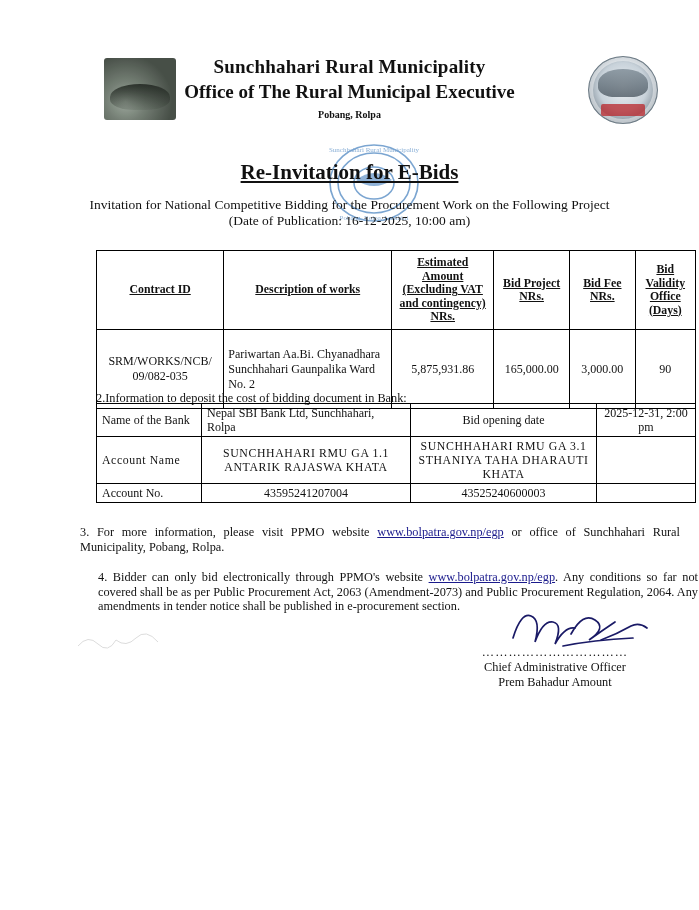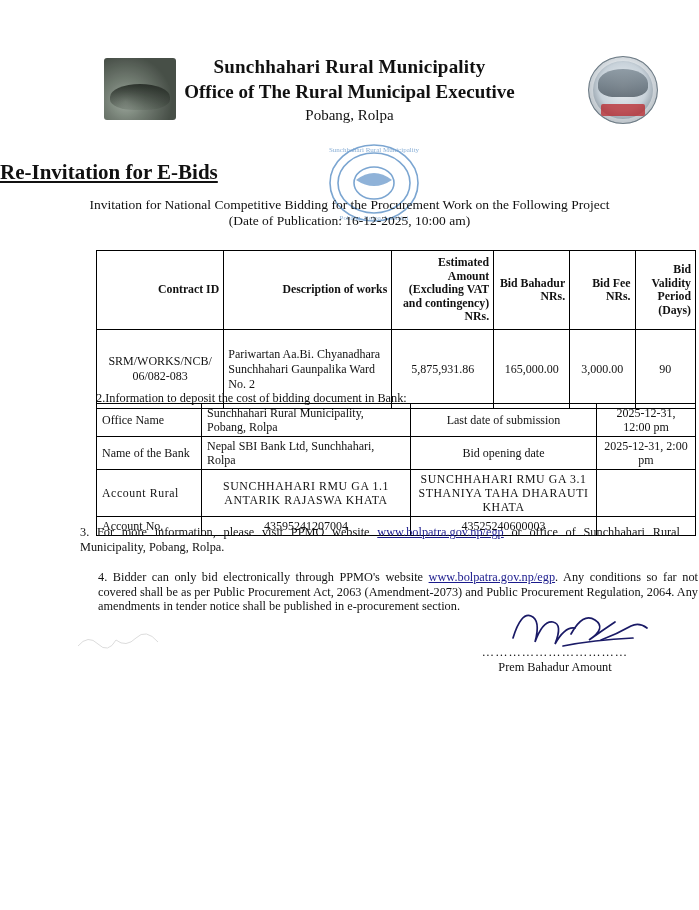--- a/index.html
+++ b/index.html
@@ -37,22 +37,22 @@
     font-weight: bold;
     letter-spacing: 0.2px;
     line-height: 24px;
   }
   .org-line2 {
     font-size: 19px;
     font-weight: bold;
     line-height: 26px;
   }
   .org-line3 {
-    font-size: 15px;
-    font-weight: normal;
+    font-size: 10px;
+    font-weight: bold;
     line-height: 20px;
   }
 
   
   .emblem-left {
     position: absolute;
     left: 104px;
     top: 58px;
     width: 72px;
     height: 62px;
@@ -114,20 +114,21 @@
     opacity: .62;
   }
   .stamp svg { display:block; }
 
   
   .main-title {
     position: absolute;
     left: 0;
     top: 160px;
     width: 699px;
+    text-align: center;
     font-size: 21px;
     font-weight: bold;
     text-decoration: underline;
   }
   .subtitle {
     position: absolute;
     left: 0;
     top: 196px;
     width: 699px;
     text-align: center;
@@ -170,25 +171,26 @@
     left: 96px;
     top: 250px;
     width: 600px;
   }
   .tbl1 th, .tbl1 td {
     border: 1px solid #000;
     padding: 2px 4px;
     vertical-align: middle;
   }
   .tbl1 th {
-    text-align: right;
+    text-align: center;
     font-weight: bold;
     font-size: 11.8px;
     line-height: 13.5px;
     height: 74px;
+    text-decoration: underline;
   }
   .tbl1 td {
     height: 74px;
     font-size: 12px;
   }
   .c-id { width: 124px; text-align: center; line-height: 15px; }
   .c-desc { width: 196px; text-align: left; line-height: 15px; padding-left: 6px; }
   .c-amt { width: 104px; text-align: center; }
   .c-sec { width: 72px; text-align: center; }
   .c-fee { width: 62px; text-align: center; }
@@ -282,55 +284,49 @@
   <div class="subtitle">Invitation for National Competitive Bidding for the Procurement Work on the Following Project</div>
   <div class="pubdate">(Date of Publication: 16-12-2025, 10:00 am)</div>
 
 
   <table class="tbl1">
     <thead>
       <tr>
         <th class="c-id">Contract ID</th>
         <th class="c-desc">Description of works</th>
         <th class="c-amt">Estimated Amount (Excluding VAT and contingency) NRs.</th>
-        <th class="c-sec">Bid Bahadur NRs.</th>
+        <th class="c-sec">Bid Project NRs.</th>
         <th class="c-fee">Bid Fee NRs.</th>
-        <th class="c-val">Bid Validity Period (Days)</th>
+        <th class="c-val">Bid Validity Office (Days)</th>
       </tr>
     </thead>
     <tbody>
       <tr>
-        <td class="c-id">SRM/WORKS/NCB/ 06/082-083</td>
+        <td class="c-id">SRM/WORKS/NCB/ 09/082-035</td>
         <td class="c-desc">Pariwartan Aa.Bi. Chyanadhara Sunchhahari Gaunpalika Ward No. 2</td>
         <td class="c-amt">5,875,931.86</td>
         <td class="c-sec">165,000.00</td>
         <td class="c-fee">3,000.00</td>
         <td class="c-val">90</td>
       </tr>
     </tbody>
   </table>
 
   <div class="para p2">2.Information to deposit the cost of bidding document in Bank:</div>
 
   <table class="tbl2">
     <tbody>
       <tr>
-        <td class="t2-label">Office Name</td>
-        <td class="t2-mid">Sunchhahari Rural Municipality, Pobang, Rolpa</td>
-        <td class="t2-wide">Last date of submission</td>
-        <td class="t2-date">2025-12-31, 12:00 pm</td>
-      </tr>
-      <tr>
         <td class="t2-label">Name of the Bank</td>
         <td class="t2-mid">Nepal SBI Bank Ltd, Sunchhahari, Rolpa</td>
         <td class="t2-wide">Bid opening date</td>
         <td class="t2-date">2025-12-31, 2:00 pm</td>
       </tr>
       <tr class="acct-row">
-        <td class="t2-label">Account Rural</td>
+        <td class="t2-label">Account Name</td>
         <td class="t2-mid acct-center">SUNCHHAHARI RMU GA 1.1 ANTARIK RAJASWA KHATA</td>
         <td class="t2-wide">SUNCHHAHARI RMU GA 3.1 STHANIYA TAHA DHARAUTI KHATA</td>
         <td class="t2-date"></td>
       </tr>
       <tr>
         <td class="t2-label">Account No.</td>
         <td class="t2-mid acct-center">43595241207004</td>
         <td class="t2-wide">43525240600003</td>
         <td class="t2-date"></td>
       </tr>
@@ -357,16 +353,17 @@
         <path d="M8 34 q8 -26 18 -22 t4 26 q8 -22 18 -20 t2 22 q10 -18 20 -16"></path>
         <path d="M66 30 q12 -22 24 -14 t-6 20 q14 -10 26 -18"></path>
         <path d="M96 36 q16 -6 30 -14 q8 -4 16 2"></path>
         <path d="M58 42 q30 -6 70 -8"></path>
       </g>
     </svg>
   </div>
 
   <div class="sig-block">
     <div class="sig-dots">……………………………</div>
+    <div>Chief Administrative Officer</div>
     <div>Prem Bahadur Amount</div>
   </div>
 
 </div>
 
 </body></html>

